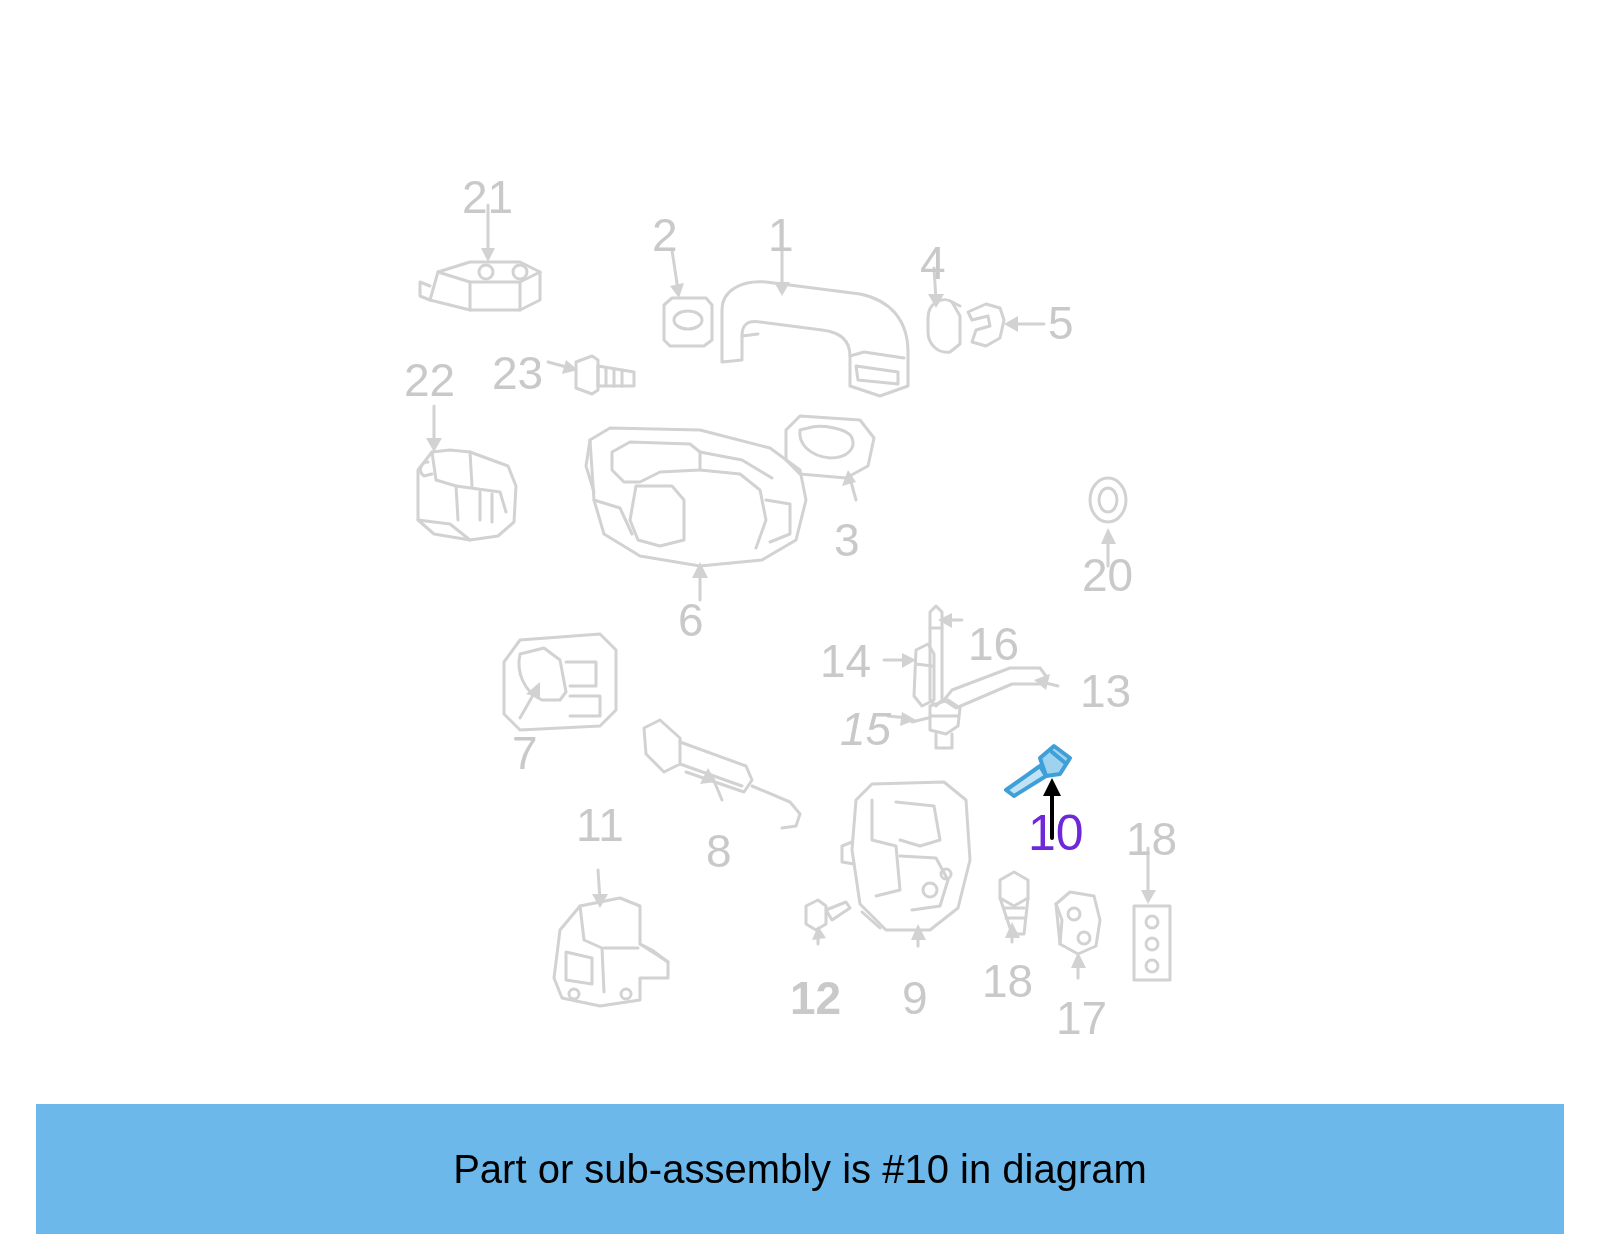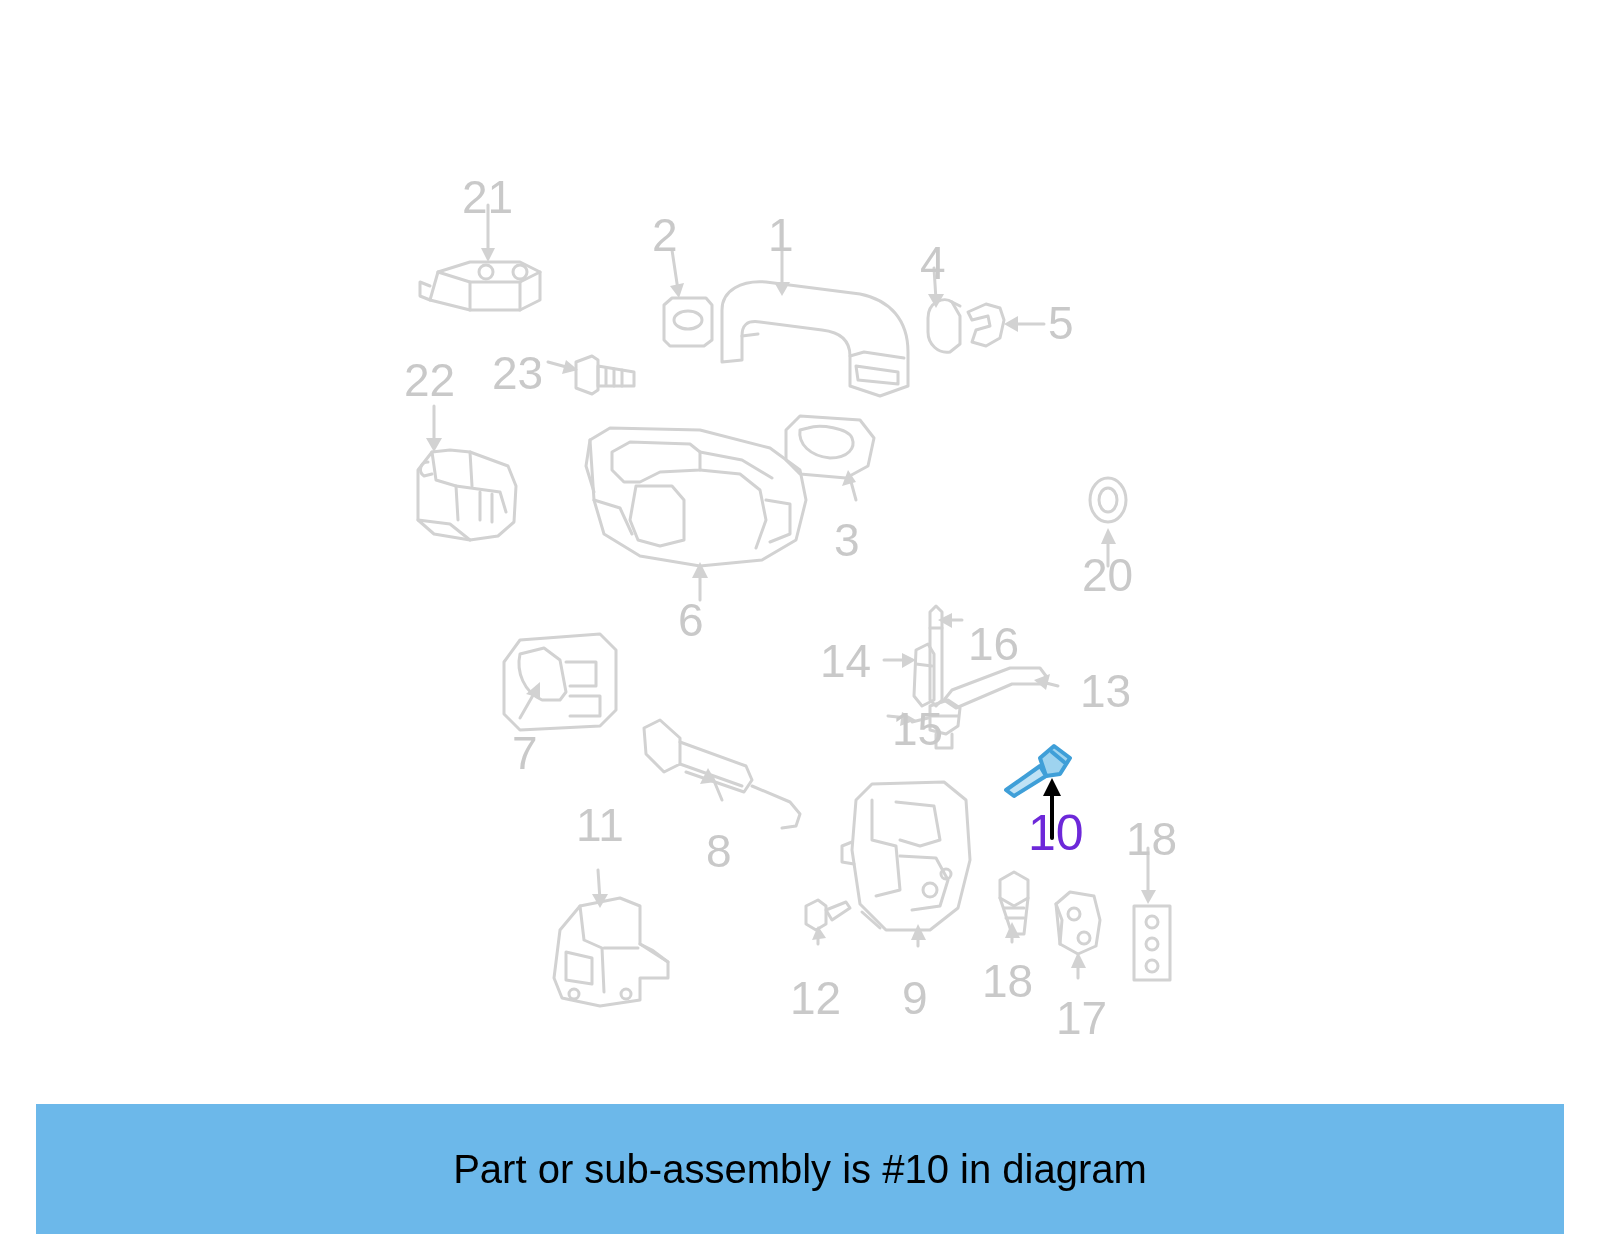--- a/index.html
+++ b/index.html
@@ -278,27 +278,27 @@
   <div class="callout" style="left:920px; top:240px;">4</div>
   <div class="callout" style="left:1048px; top:300px;">5</div>
   <div class="callout" style="left:404px; top:357px;">22</div>
   <div class="callout" style="left:492px; top:350px;">23</div>
   <div class="callout" style="left:834px; top:517px;">3</div>
   <div class="callout" style="left:1082px; top:552px;">20</div>
   <div class="callout" style="left:678px; top:597px;">6</div>
   <div class="callout" style="left:968px; top:598px;margin-top:23px;">16</div>
   <div class="callout" style="left:820px; top:638px;">14</div>
   <div class="callout" style="left:1080px; top:668px;">13</div>
-  <div class="callout" style="left:892px; top:706px;">15</div>
+  <div class="callout" style="left:840px; top:706px;font-style:italic;">15</div>
   <div class="callout" style="left:512px; top:730px;">7</div>
   <div class="callout highlight" style="left:1028px; top:808px;">10</div>
   <div class="callout" style="left:706px; top:828px;">8</div>
   <div class="callout" style="left:576px; top:802px;">11</div>
   <div class="callout" style="left:1126px; top:816px;">18</div>
-  <div class="callout" style="left:790px; top:975px;">12</div>
+  <div class="callout" style="left:790px; top:975px;font-weight:bold;">12</div>
   <div class="callout" style="left:902px; top:975px;">9</div>
   <div class="callout" style="left:982px; top:958px;">18</div>
   <div class="callout" style="left:1056px; top:995px;">17</div>
 
 </div>
 
 <div id="caption-bar">
   <div class="caption-line">Part or sub-assembly is #10 in diagram</div>
 </div>
 

